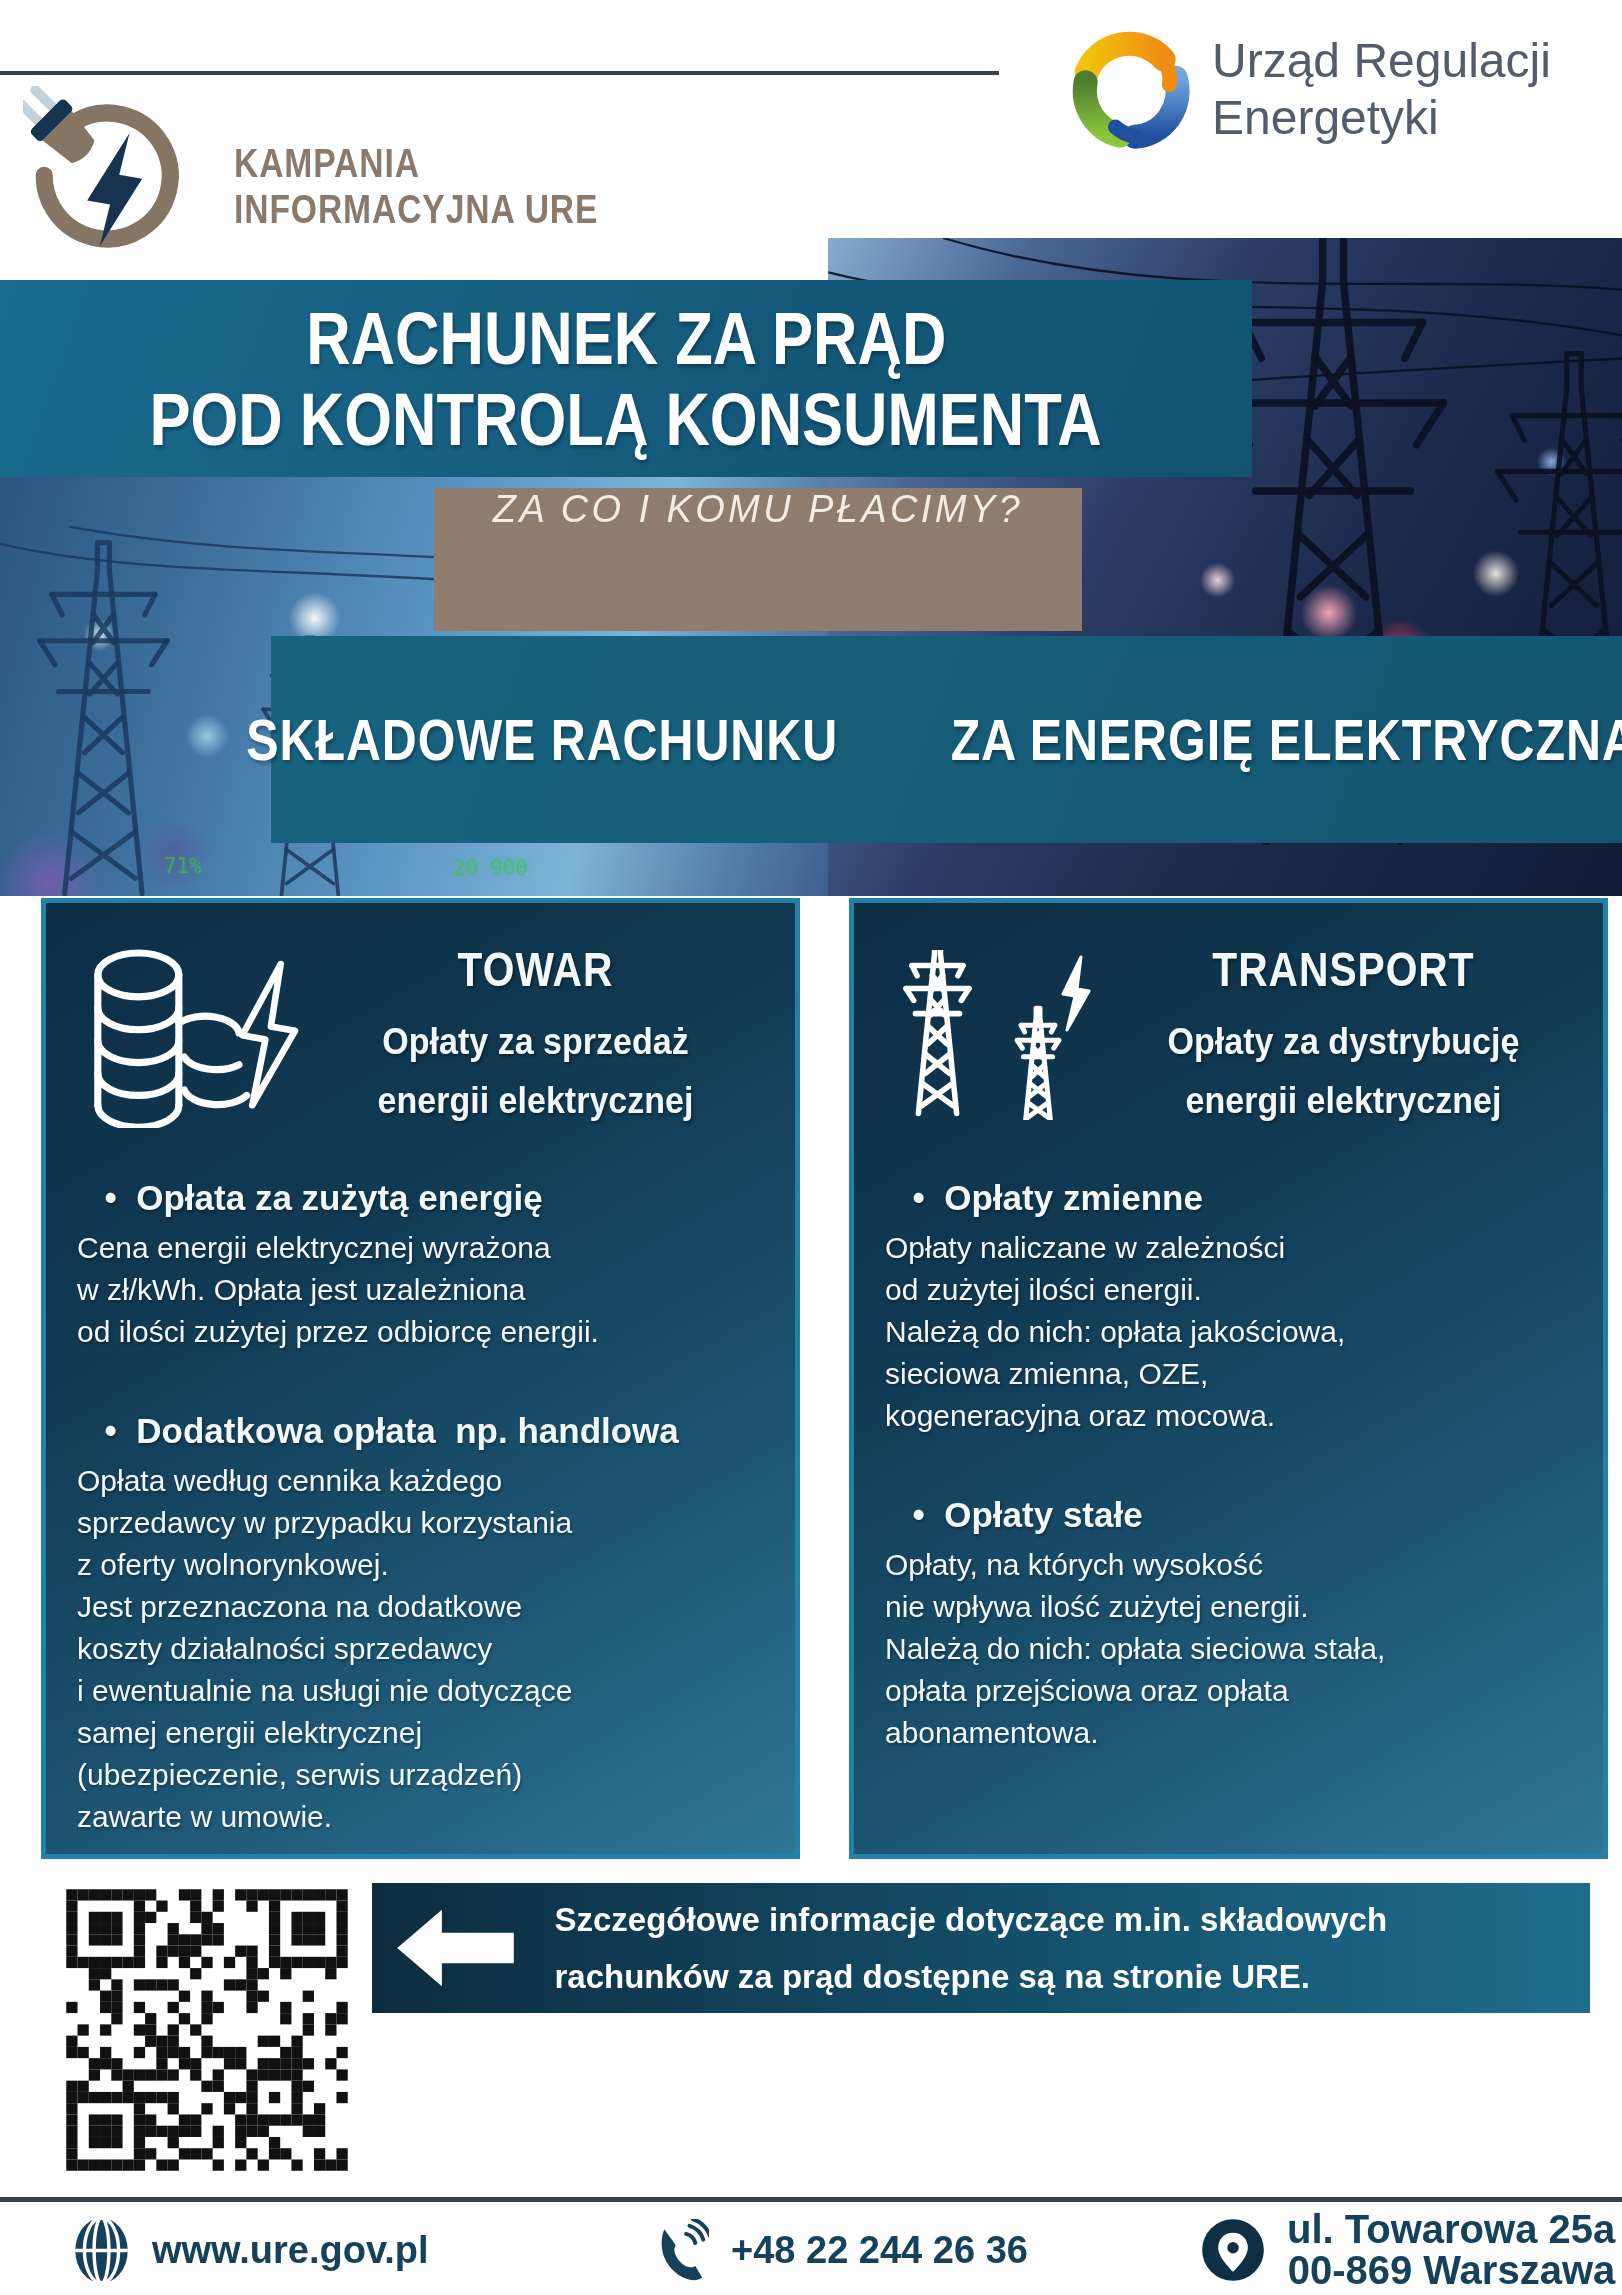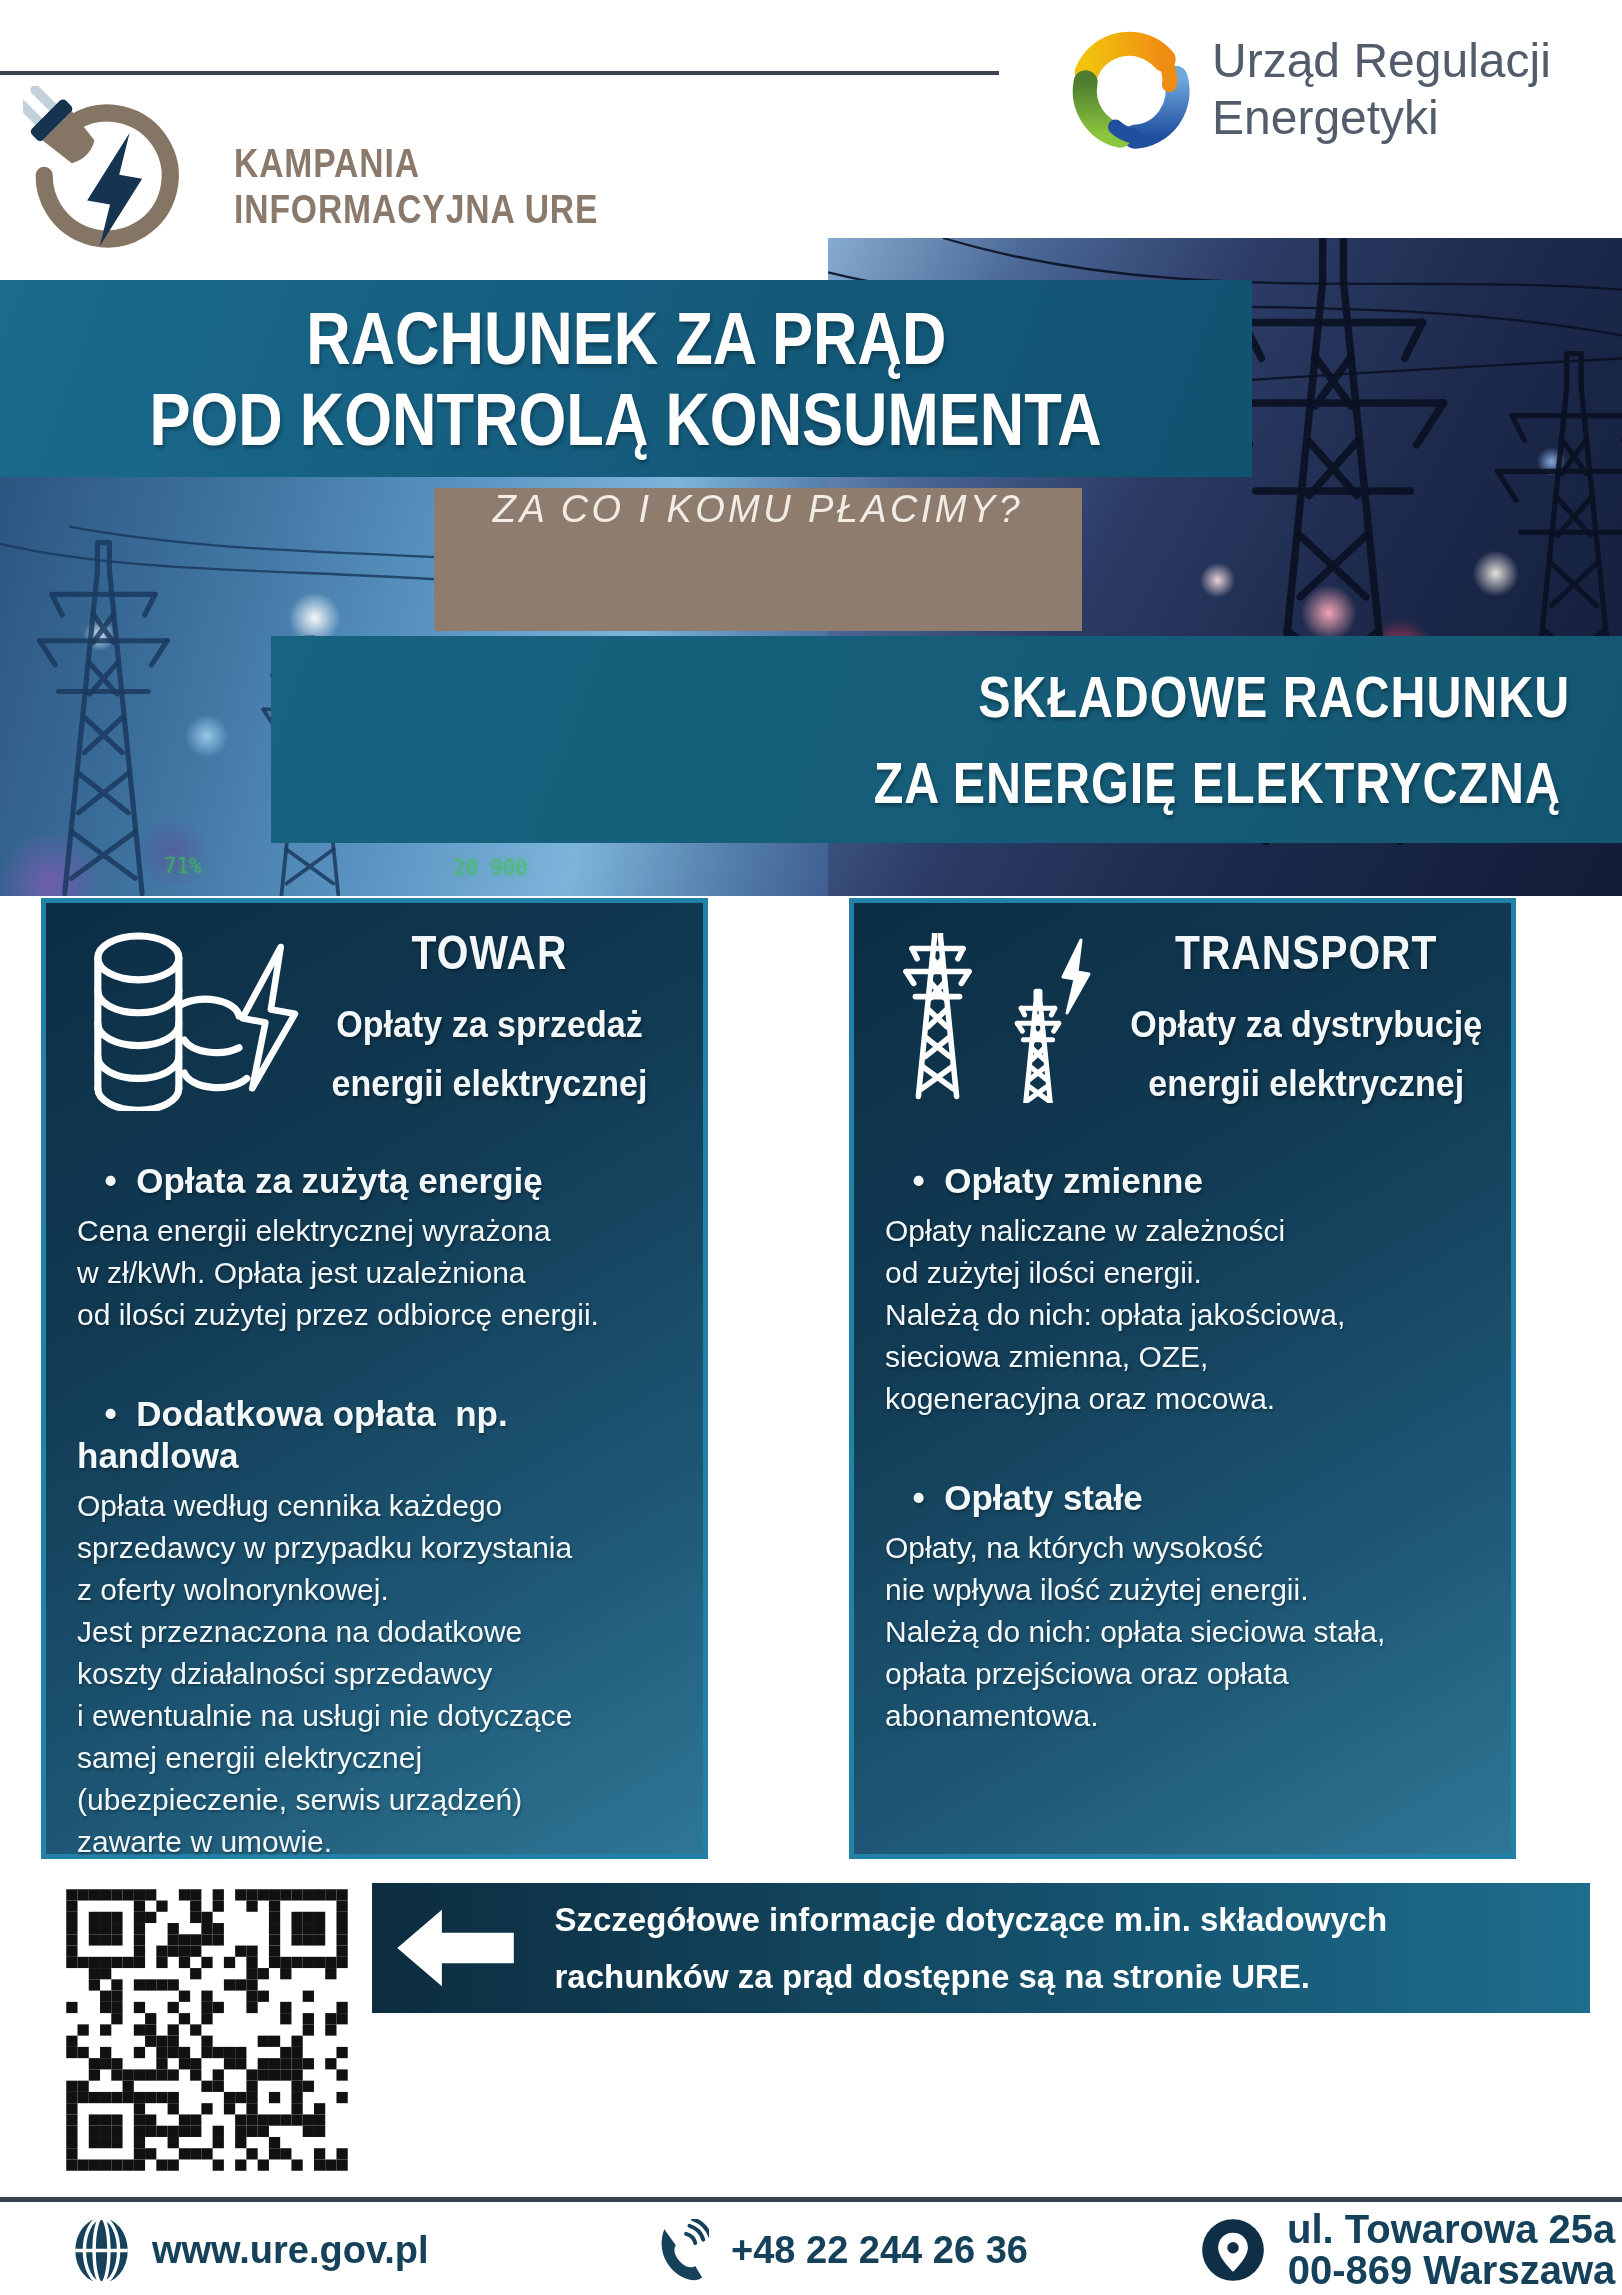--- a/index.html
+++ b/index.html
@@ -48,27 +48,27 @@
   .title-band{position:absolute;left:0;top:280px;width:1252px;height:197px;z-index:3;
               background:linear-gradient(110deg,#1a6b8e 0%,#14597a 60%,#115371 100%);
               display:flex;flex-direction:column;justify-content:center;align-items:center;}
   .title-line{color:#fff;font-weight:bold;font-size:75px;line-height:81px;white-space:nowrap;
               transform:scaleX(.82);text-shadow:1.7px 2.9px 4px rgba(0,0,0,.3);}
   .tan-box{position:absolute;left:434px;top:488px;width:648px;height:143px;background:#8e7d6f;z-index:3;
            display:flex;align-items:flex-start;justify-content:center;}
   .tan-text{font-style:italic;font-size:38px;color:#f2ece5;letter-spacing:3.4px;white-space:nowrap;}
   .section-band{position:absolute;left:271px;top:636px;width:1351px;height:207px;z-index:3;
                 background:linear-gradient(110deg,#176480 0%,#145672 100%);
-                display:flex;flex-direction:column;justify-content:center;align-items:flex-end;}
+                display:flex;flex-direction:row;justify-content:center;align-items:center;}
   .section-line{color:#fff;font-weight:bold;font-size:57px;line-height:86px;white-space:nowrap;
                 transform:scaleX(.85);text-shadow:1.7px 2.9px 4px rgba(0,0,0,.3);letter-spacing:1.1px;}
 
   
-  .card{position:absolute;top:898px;width:667px;height:961px;box-sizing:border-box;z-index:4;
-        border:5.7px solid #2281a6;padding:12px 31px 0 31px;
+  .card{position:absolute;top:898px;width:759px;height:961px;box-sizing:border-box;z-index:4;
+        border:5.7px solid #2281a6;padding:29px 31px 0 31px;
         background:linear-gradient(150deg,#0c2e45 0%,#113a53 35%,#1d5674 70%,#2e7795 100%);
         color:#f2f8fa;}
   .card-left{left:41px;}
   .card-right{left:849px;}
   .card-header{display:flex;align-items:center;height:207px;}
   .card-icon{flex:0 0 auto;width:230px;}
   .card-icon svg{width:100%;height:auto;}
   .card-titles{flex:1;text-align:center;}
   .card-title{font-size:48px;font-weight:bold;letter-spacing:1.1px;margin-bottom:15px;
               transform:scaleX(.85);text-shadow:1.7px 2.3px 3.4px rgba(0,0,0,.4);}

